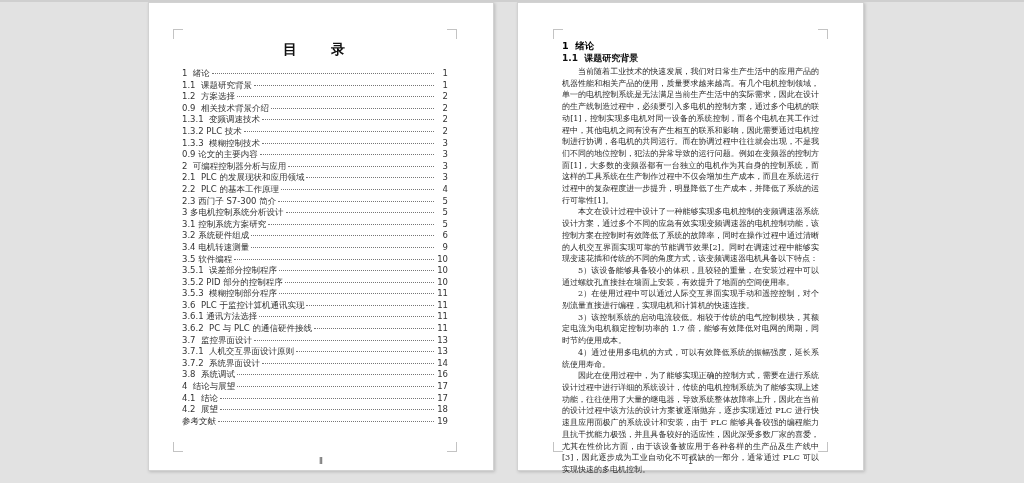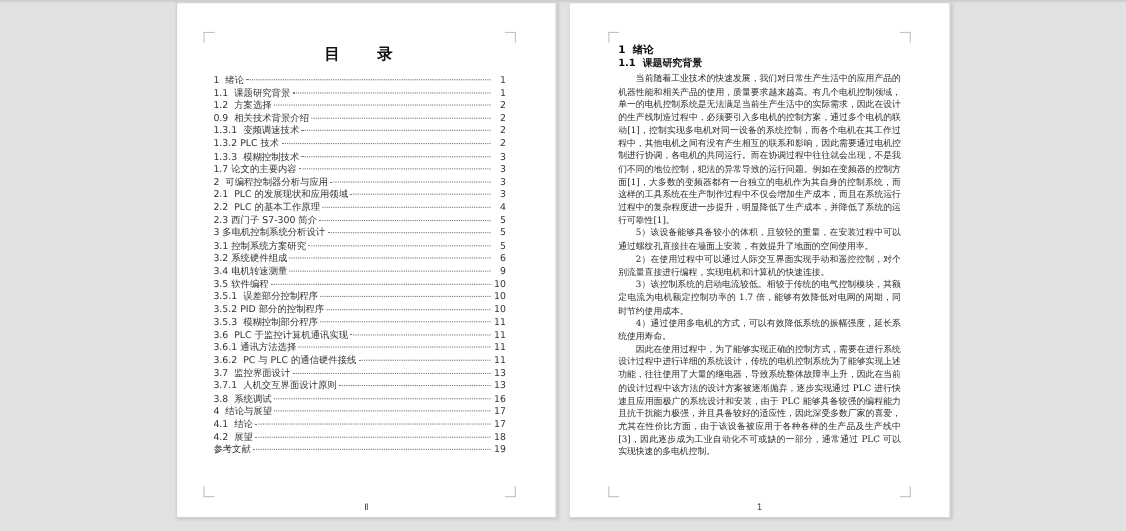--- a/index.html
+++ b/index.html
@@ -15,21 +15,21 @@
     position:absolute;left:0;top:0;width:1024px;height:2px;
     background:#cfcfcf;z-index:9;
   }
   .page{
     position:absolute;top:2px;height:469px;
     background:#ffffff;
     border:1px solid #d2d2d2;
     box-shadow:1px 1px 3px rgba(0,0,0,.18);
     box-sizing:border-box;
   }
-  .page-left{left:160px;width:346px;}
+  .page-left{left:148px;width:346px;}
   .page-right{left:517px;width:347px;}
 
   
   .mark{position:absolute;width:9px;height:9px;}
   .mark.tl{border-left:1px solid #c3c3c3;border-top:1px solid #c3c3c3;}
   .mark.tr{border-right:1px solid #c3c3c3;border-top:1px solid #c3c3c3;}
   .mark.bl{border-left:1px solid #c3c3c3;border-bottom:1px solid #c3c3c3;}
   .mark.br{border-right:1px solid #c3c3c3;border-bottom:1px solid #c3c3c3;}
   .page-left  .mark.tl{left:24px;top:26px;}
   .page-left  .mark.tr{right:36px;top:26px;}
@@ -123,21 +123,21 @@
     <span class="toc-page">2</span>
   </div>
 
   <div class="toc-row">
     <span class="toc-label">1.3.3  模糊控制技术</span>
     <span class="toc-dots"></span>
     <span class="toc-page">3</span>
   </div>
 
   <div class="toc-row">
-    <span class="toc-label">1.7 论文的主要内容</span>
+    <span class="toc-label">0.9 论文的主要内容</span>
     <span class="toc-dots"></span>
     <span class="toc-page">3</span>
   </div>
 
   <div class="toc-row">
     <span class="toc-label">2  可编程控制器分析与应用</span>
     <span class="toc-dots"></span>
     <span class="toc-page">3</span>
   </div>
 
@@ -232,20 +232,25 @@
     <span class="toc-dots"></span>
     <span class="toc-page">13</span>
   </div>
 
   <div class="toc-row">
     <span class="toc-label">3.7.1  人机交互界面设计原则</span>
     <span class="toc-dots"></span>
     <span class="toc-page">13</span>
   </div>
 
+  <div class="toc-row">
+    <span class="toc-label">3.7.2  系统界面设计</span>
+    <span class="toc-dots"></span>
+    <span class="toc-page">14</span>
+  </div>
 
   <div class="toc-row">
     <span class="toc-label">3.8  系统调试</span>
     <span class="toc-dots"></span>
     <span class="toc-page">16</span>
   </div>
 
   <div class="toc-row">
     <span class="toc-label">4  结论与展望</span>
     <span class="toc-dots"></span>
@@ -278,20 +283,21 @@
   <span class="mark tl"></span>
   <span class="mark tr"></span>
   <span class="mark bl"></span>
   <span class="mark br"></span>
   <div class="inner-body">
     <div class="h1">1  绪论</div>
     <div class="h2">1.1  课题研究背景</div>
     <div>
   <p class="para">当前随着工业技术的快速发展，我们对日常生产生活中的应用产品的机器性能和相关产品的使用，质量要求越来越高。有几个电机控制领域，单一的电机控制系统是无法满足当前生产生活中的实际需求，因此在设计的生产线制造过程中，必须要引入多电机的控制方案，通过多个电机的联动[1]，控制实现多电机对同一设备的系统控制，而各个电机在其工作过程中，其他电机之间有没有产生相互的联系和影响，因此需要通过电机控制进行协调，各电机的共同运行。而在协调过程中往往就会出现，不是我们不同的地位控制，犯法的异常导致的运行问题。例如在变频器的控制方面[1]，大多数的变频器都有一台独立的电机作为其自身的控制系统，而这样的工具系统在生产制作过程中不仅会增加生产成本，而且在系统运行过程中的复杂程度进一步提升，明显降低了生产成本，并降低了系统的运行可靠性[1]。</p>
 
+  <p class="para">本文在设计过程中设计了一种能够实现多电机控制的变频调速器系统设计方案，通过多个不同的应急有效实现变频调速器的电机控制功能，该控制方案在控制时有效降低了系统的故障率，同时在操作过程中通过清晰的人机交互界面实现可靠的节能调节效果[2]。同时在调速过程中能够实现变速花插和传统的不同的角度方式，该变频调速器电机具备以下特点：</p>
 
   <p class="para">5）该设备能够具备较小的体积，且较轻的重量，在安装过程中可以通过螺纹孔直接挂在墙面上安装，有效提升了地面的空间使用率。</p>
 
   <p class="para">2）在使用过程中可以通过人际交互界面实现手动和遥控控制，对个别流量直接进行编程，实现电机和计算机的快速连接。</p>
 
   <p class="para">3）该控制系统的启动电流较低。相较于传统的电气控制模块，其额定电流为电机额定控制功率的 1.7 倍，能够有效降低对电网的周期，同时节约使用成本。</p>
 
   <p class="para">4）通过使用多电机的方式，可以有效降低系统的振幅强度，延长系统使用寿命。</p>
 
   <p class="para">因此在使用过程中，为了能够实现正确的控制方式，需要在进行系统设计过程中进行详细的系统设计，传统的电机控制系统为了能够实现上述功能，往往使用了大量的继电器，导致系统整体故障率上升，因此在当前的设计过程中该方法的设计方案被逐渐抛弃，逐步实现通过 PLC 进行快速且应用面极广的系统设计和安装，由于 PLC 能够具备较强的编程能力且抗干扰能力极强，并且具备较好的适应性，因此深受多数厂家的喜爱，尤其在性价比方面，由于该设备被应用于各种各样的生产品及生产线中[3]，因此逐步成为工业自动化不可或缺的一部分，通常通过 PLC 可以实现快速的多电机控制。</p>

